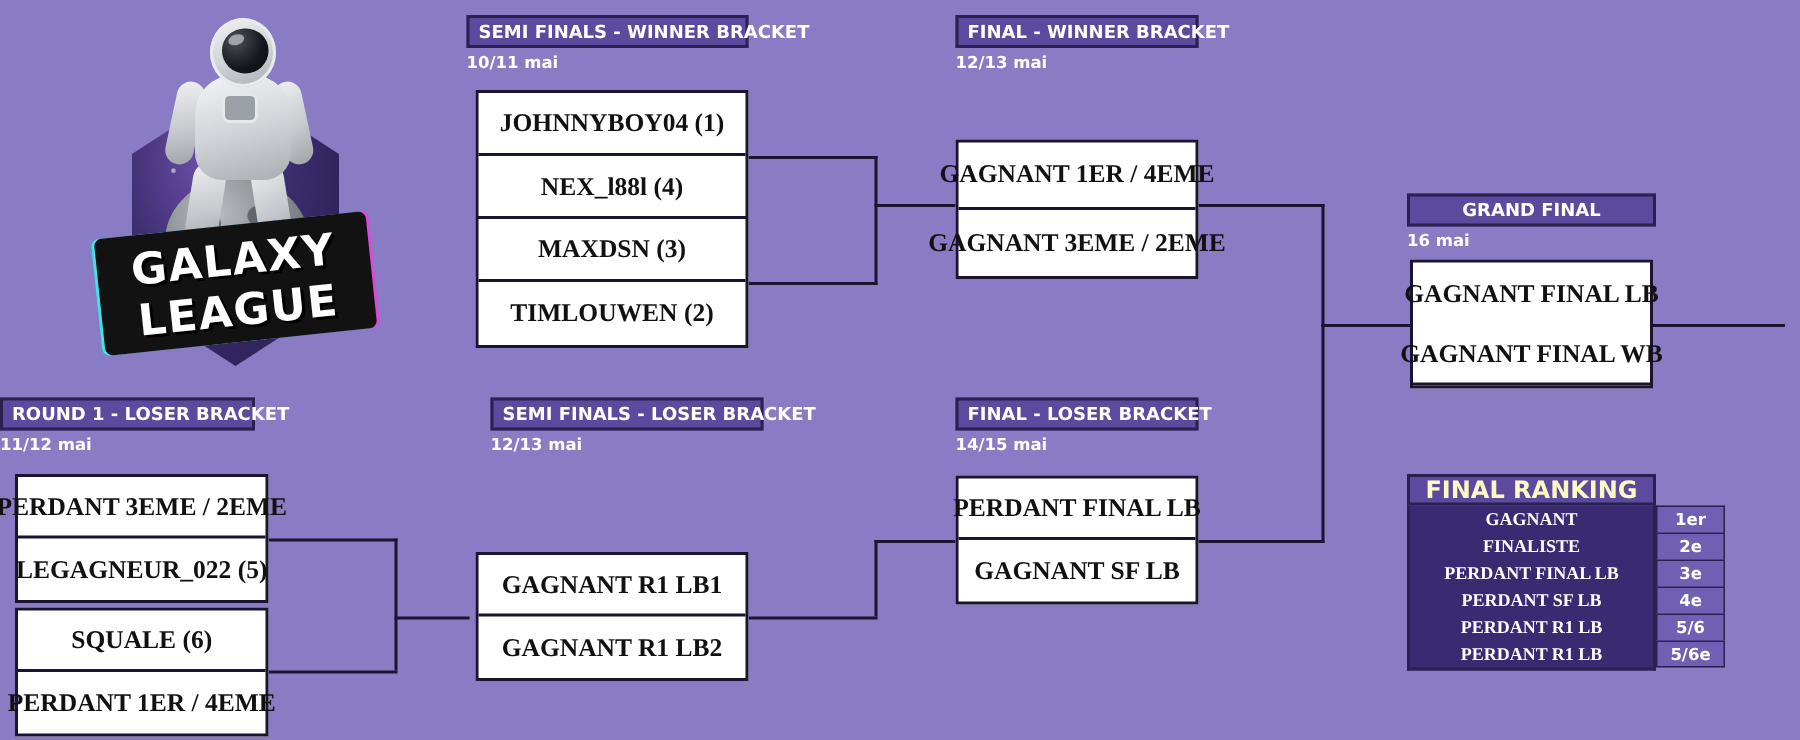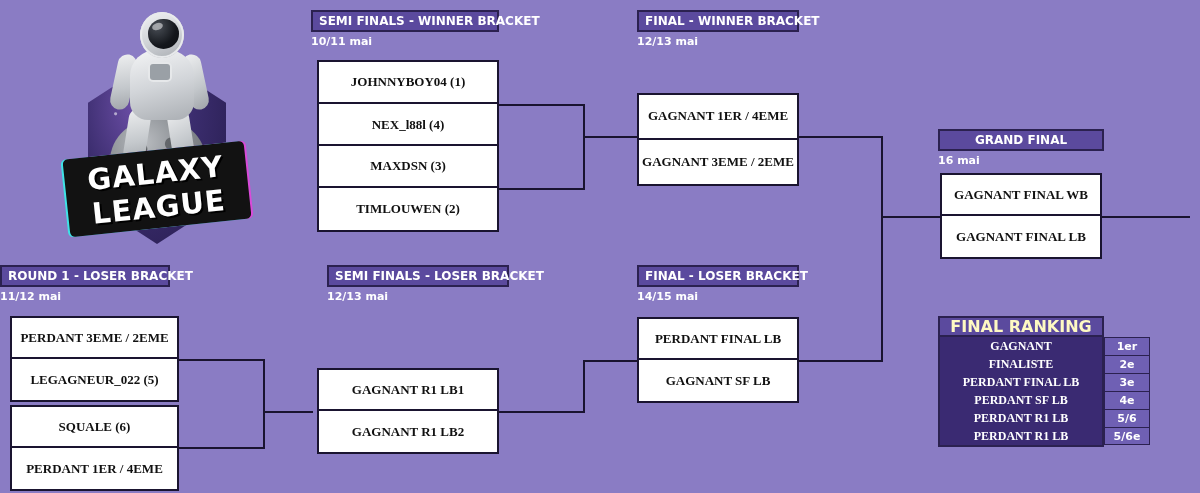--- a/index.html
+++ b/index.html
@@ -181,21 +181,21 @@
   }
   .slot {
     height: 50%;
     box-sizing: border-box;
     display: flex;
     align-items: center;
     justify-content: center;
     color: #111111;
     font-family: "Liberation Serif", serif;
     font-weight: bold;
-    font-size: 13px;
+    font-size: 17px;
     text-align: left;
     white-space: nowrap;
   }
   .slot.top { border-bottom: 2px solid #1a1430; }
 
   
   .ln { position: absolute; background: #1a1430; }
   .ln.h { height: 2px; }
   .ln.v { width: 2px; }
 
@@ -331,22 +331,22 @@
     <div class="slot top">MAXDSN (3)</div>
     <div class="slot">TIMLOUWEN (2)</div>
   </div>
 
   <div class="match" style="left:637px; top:93px; width:162px; height:93px;">
     <div class="slot top">GAGNANT 1ER / 4EME</div>
     <div class="slot">GAGNANT 3EME / 2EME</div>
   </div>
 
   <div class="match" style="left:940px; top:173px; width:162px; height:86px;">
+    <div class="slot">GAGNANT FINAL LB</div>
     <div class="slot top">GAGNANT FINAL WB</div>
-    <div class="slot">GAGNANT FINAL LB</div>
   </div>
 
   <div class="match" style="left:10px; top:316px; width:169px; height:86px;">
     <div class="slot top">PERDANT 3EME / 2EME</div>
     <div class="slot">LEGAGNEUR_022 (5)</div>
   </div>
 
   <div class="match" style="left:10px; top:405px; width:169px; height:86px;">
     <div class="slot top">SQUALE (6)</div>
     <div class="slot">PERDANT 1ER / 4EME</div>

